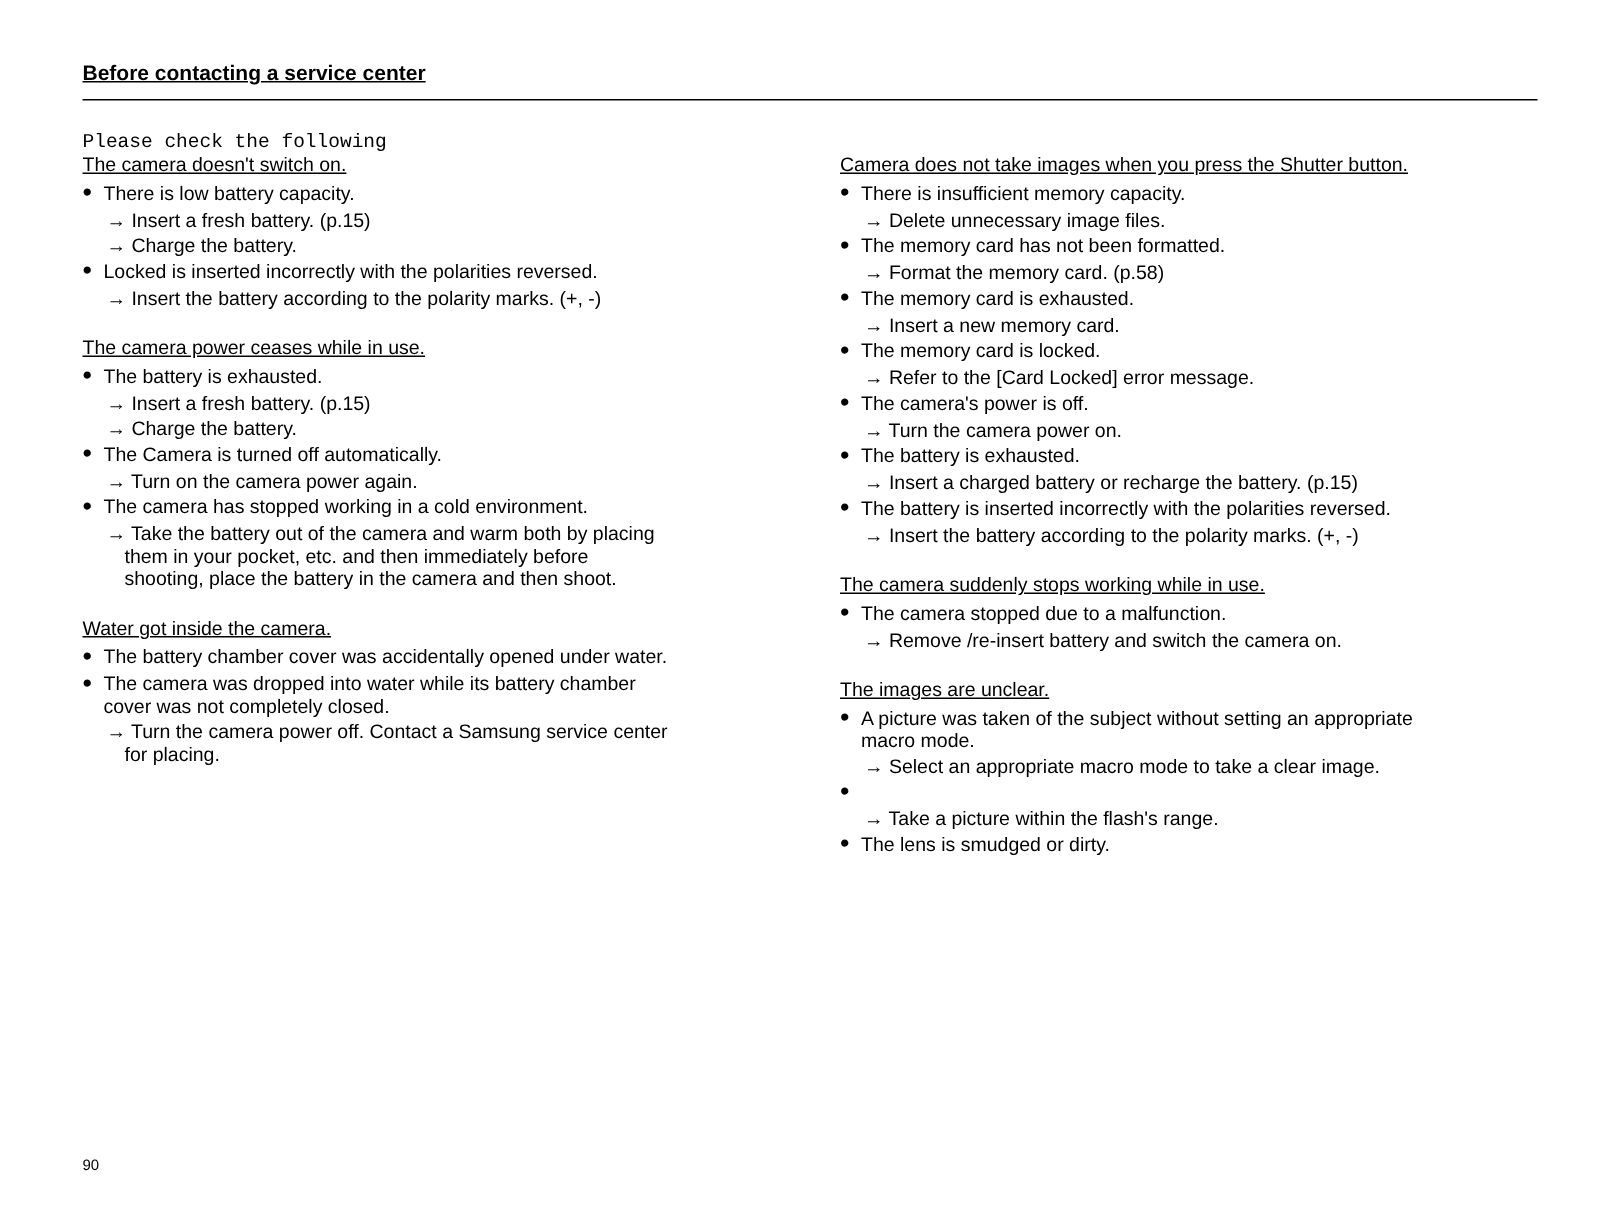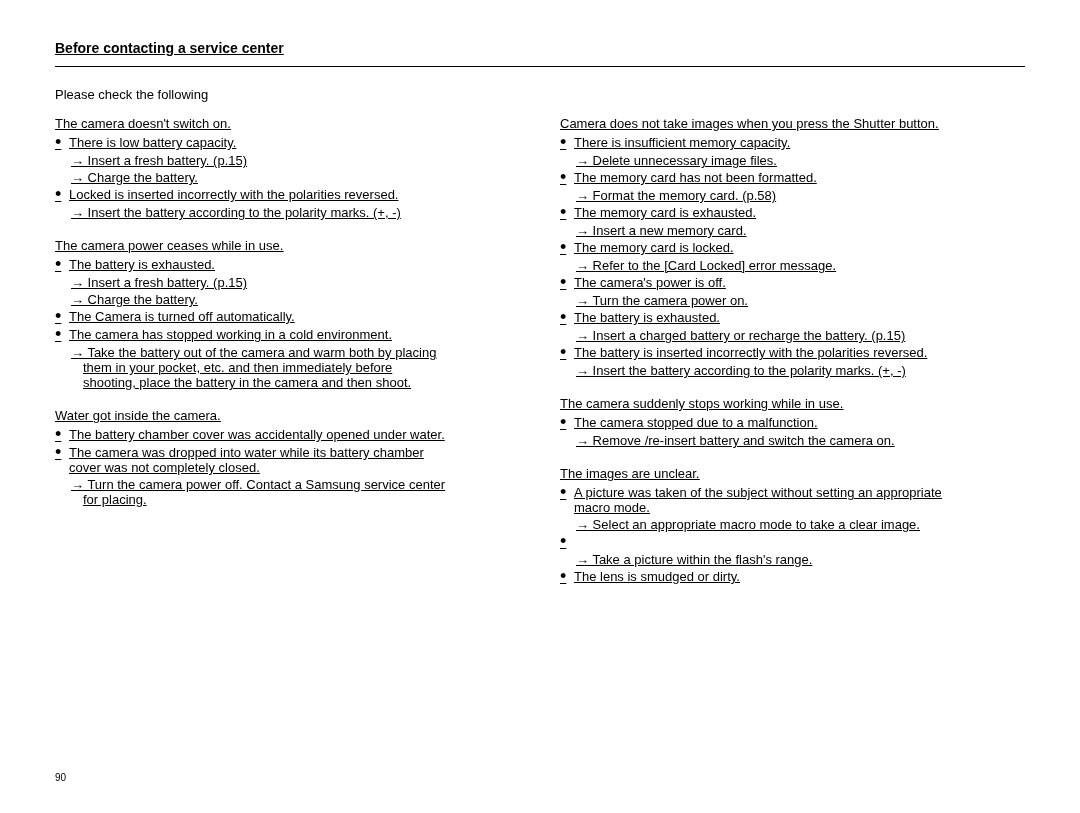--- a/index.html
+++ b/index.html
@@ -28,39 +28,38 @@
 
     .divider {
       border: none;
       border-top: 1px solid #000;
       margin-bottom: 20px;
     }
 
     .two-col {
       display: flex;
       gap: 40px;
-      text-decoration: underline;
     }
 
     .col {
       flex: 1;
     }
 
     .section {
       margin-bottom: 18px;
     }
 
     .section-title {
       text-decoration: underline;
       font-weight: normal;
       margin-bottom: 4px;
     }
 
     .intro-text {
-      margin-bottom: 14px;
+      font-family: Liberation Mono, monospace;
     }
 
     ul.items {
       list-style: none;
       padding: 0;
       margin: 0;
     }
 
     ul.items li {
       margin-bottom: 2px;
@@ -133,20 +132,21 @@
             </div>
           </li>
           <li class="arrow">→ Insert a fresh battery. (p.15)</li>
           <li class="arrow">→ Charge the battery.</li>
           <li>
             <div class="bullet-item">
               <span class="bullet">•</span>
               <span>The Camera is turned off automatically.</span>
             </div>
           </li>
+          <li class="arrow">→ Turn on the camera power again.</li>
           <li>
             <div class="bullet-item">
               <span class="bullet">•</span>
               <span>The camera has stopped working in a cold environment.</span>
             </div>
           </li>
           <li class="arrow">→ Take the battery out of the camera and warm both by placing<br><span style="padding-left: 12px;">them in your pocket, etc. and then immediately before</span><br><span style="padding-left: 12px;">shooting, place the battery in the camera and then shoot.</span></li>
         </ul>
       </div>
       <div class="section">

